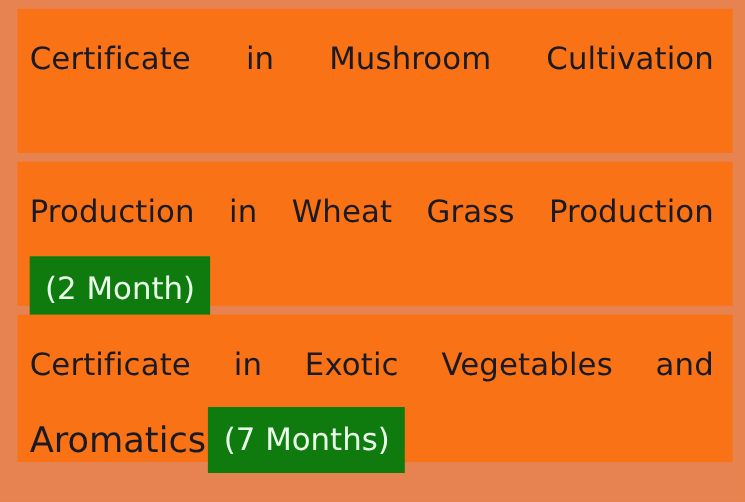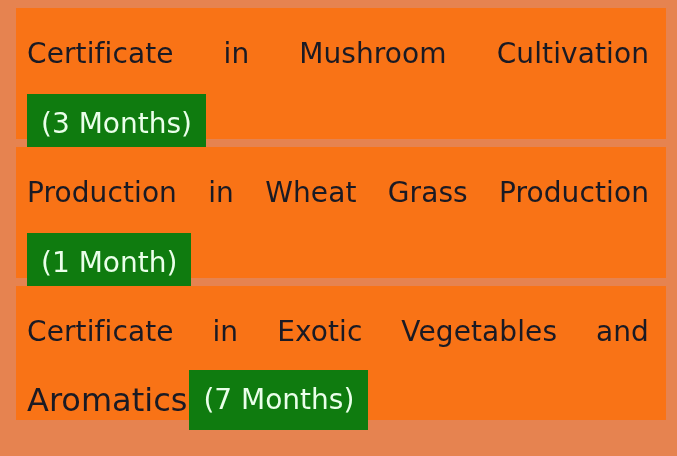--- a/index.html
+++ b/index.html
@@ -97,31 +97,28 @@
 </head>
 <body>
 
 <div class="page">
   <div class="card-list">
 
     <div class="course-card card-1">
       <div class="course-title">
         <span class="title-line">Certificate in Mushroom Cultivation</span>
       </div>
-      <div class="badge-row">
-        <span class="duration-badge">(3 Months)</span>
-      </div>
     </div>
 
     <div class="course-card card-2">
       <div class="course-title">
         <span class="title-line">Production in Wheat Grass Production</span>
       </div>
       <div class="badge-row">
-        <span class="duration-badge">(1 Month)</span>
+        <span class="duration-badge">(2 Month)</span>
       </div>
     </div>
 
     <div class="course-card card-3">
       <div class="course-title">
         <span class="title-line">Certificate in Exotic Vegetables and</span>
       </div>
       <div class="badge-row inline-row">
         <span class="inline-text">Aromatics</span><span class="duration-badge">(7 Months)</span>
       </div>

